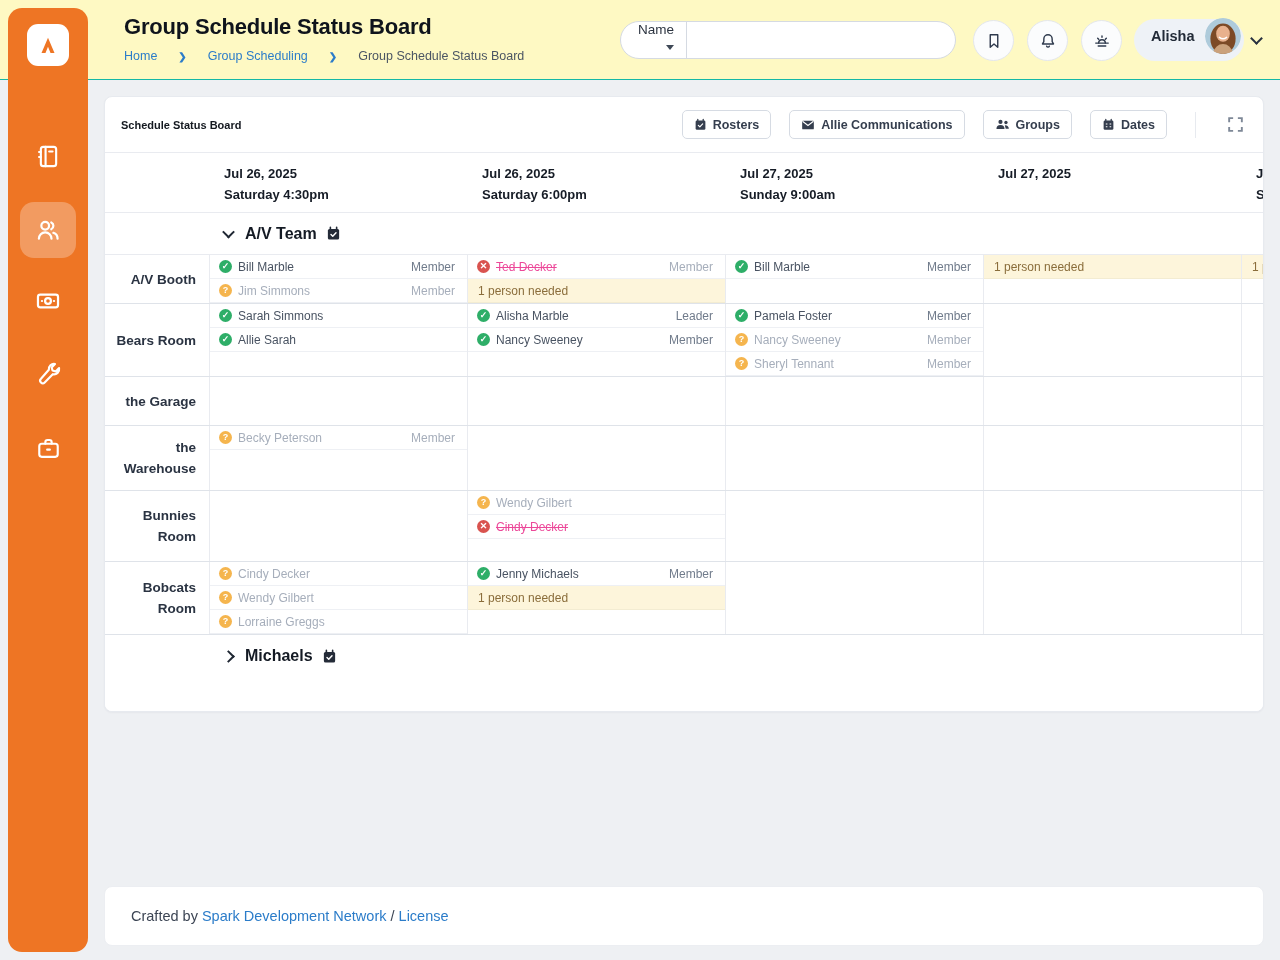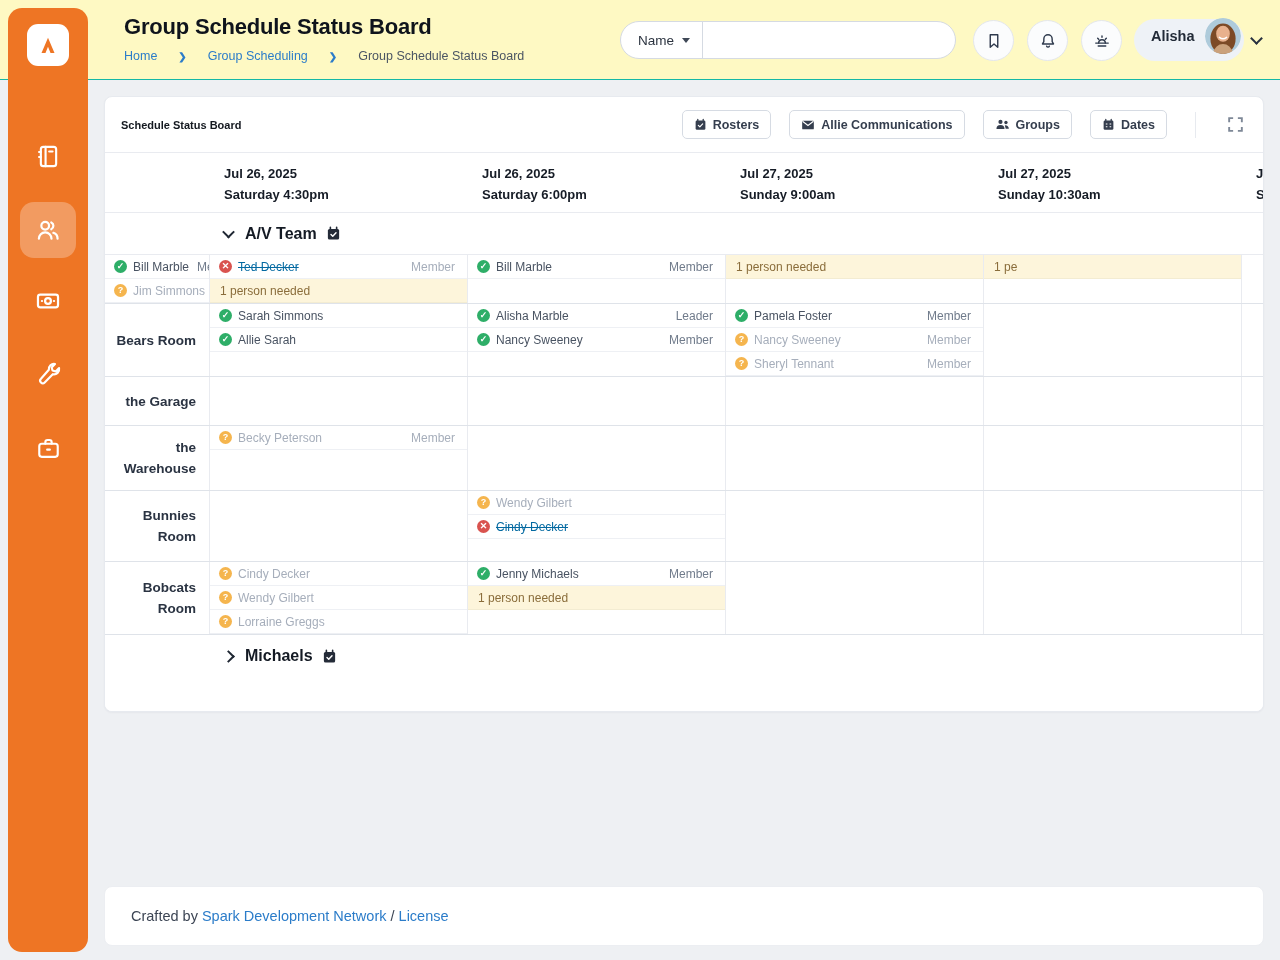--- a/index.html
+++ b/index.html
@@ -6,21 +6,21 @@
   html,body { width:1280px; height:960px; }
   body { position:relative; overflow:hidden; background:#eef0f3; font-family:"Liberation Sans",sans-serif; }
 
   
   .topbar { position:absolute; left:0; top:0; width:1280px; height:80px; background:#fef9c3; border-bottom:1px solid #14b8a6; z-index:1; }
   .page-title { position:absolute; left:124px; top:14px; font-size:22px; font-weight:800; color:#0f141c; letter-spacing:-0.2px; }
   .crumbs { position:absolute; left:124px; top:49px; font-size:12.5px; color:#4b5563; display:flex; align-items:center; gap:21px; }
   .crumbs a { color:#2b7cc9; text-decoration:none; }
   .crumb-sep { color:#2b7cc9; font-size:10px; font-weight:700; }
   .search-pill { position:absolute; left:620px; top:21px; width:336px; height:38px; border:1px solid #d5dae2; border-radius:19px; background:#fff; display:flex; align-items:center; }
-  .search-cat { display:flex; align-items:center; gap:8px; padding:0 12px 0 17px; font-size:13.5px; color:#2c3440; height:100%; cursor:pointer; }
+  .search-cat { display:flex; align-items:flex-end; gap:8px; padding:0 12px 0 17px; font-size:13.5px; color:#2c3440; height:100%; cursor:pointer;flex-direction:column; }
   .caret-down { width:0; height:0; border-left:4.5px solid transparent; border-right:4.5px solid transparent; border-top:5px solid #3f4856; }
   .search-div { width:1px; height:36px; background:#d5dae2; }
   .sin { flex:1; height:100%; border:none; outline:none; background:transparent; border-radius:0 19px 19px 0; padding:0 14px; font-size:13.5px; }
   .cbtn { position:absolute; top:20px; width:41px; height:41px; border-radius:50%; background:#fbfcfd; border:1px solid #e4e7ec; display:flex; align-items:center; justify-content:center; cursor:pointer; }
   .cbtn svg { stroke:#2f3a4d; fill:none; stroke-width:1.7; stroke-linecap:round; stroke-linejoin:round; }
   .user-pill { position:absolute; left:1134px; top:19px; height:42px; border-radius:21px; background:#eef2f7; display:flex; align-items:center; padding:0 3px 8px 17px; cursor:pointer; }
   .user-name { font-size:14.5px; font-weight:700; color:#222b38; margin-right:10px; }
   .avatar { width:36px; height:36px; border-radius:50%; overflow:hidden; flex:none; }
   .user-chev { position:absolute; left:1252px; top:34px; width:9px; height:9px; border-right:2.4px solid #27303f; border-bottom:2.4px solid #27303f; transform:rotate(45deg); cursor:pointer; }
 
@@ -59,21 +59,21 @@
   .slot { height:24px; display:flex; align-items:center; padding:0 12px 0 9px; border-bottom:1px solid #eef0f4; }
   .slot.empty { border-bottom:none; background:transparent; }
   .slot.needed { background:#fdf5db; border-bottom:1px solid #f3ecd2; font-size:12px; color:#8a6d3b; padding-left:10px; white-space:nowrap; }
   .sic { width:13px; height:13px; border-radius:50%; color:#fff; font-size:9px; font-weight:700; display:flex; align-items:center; justify-content:center; flex:none; line-height:1; }
   .sic.confirmed { background:#2eae68; }
   .sic.pending { background:#f5b54e; }
   .sic.declined { background:#d9534f; }
   .nm { font-size:12px; margin-left:6px; white-space:nowrap; }
   .nm.confirmed { color:#495362; }
   .nm.pending { color:#a6aebb; }
-  .nm.declined { color:#0369a1; text-decoration:line-through; }
+  .nm.declined { color:#ec4899; text-decoration:line-through; }
   .role { margin-left:auto; font-size:12px; color:#a6aebb; padding-left:8px; }
   .role.confirmed { color:#707b8b; }
 
   
   .footer { position:absolute; left:104px; top:886px; width:1160px; height:60px; background:#fff; border:1px solid #eceef2; border-radius:8px; display:flex; align-items:center; padding:0 26px; font-size:14.5px; color:#3c4554; }
   .footer a { color:#2b7cc9; text-decoration:none; }
   .fsp { white-space:pre; }
 </style>
 </head>
 <body>
@@ -266,39 +266,39 @@
         <div class="hcell">
           <div class="hdate">Jul 26, 2025</div>
           <div class="htime">Saturday 6:00pm</div>
         </div>
         <div class="hcell">
           <div class="hdate">Jul 27, 2025</div>
           <div class="htime">Sunday 9:00am</div>
         </div>
         <div class="hcell">
           <div class="hdate">Jul 27, 2025</div>
-          <div class="htime">Sunday 10:30am</div>
         </div>
         <div class="hcell">
           <div class="hdate">Ju</div>
           <div class="htime">Su</div>
         </div>
       </div>
       <div class="gband">
         <span class="gchev down"></span>
         <span class="gname">A/V Team</span>
         <span class="gcal">
           <svg width="15" height="15" viewBox="0 0 24 24">
             <path d="M7 2.2v3.2M17 2.2v3.2" stroke="#242b38" stroke-width="2.6" stroke-linecap="round"></path>
             <rect x="3" y="4.6" width="18" height="17" rx="2.6" fill="#242b38"></rect>
             <path d="M8 13.6l2.8 2.8 5.2-5.6" stroke="#fff" stroke-width="2.3" fill="none" stroke-linecap="round" stroke-linejoin="round"></path>
           </svg>
         </span>
       </div>
       <div class="brow drow" style="--rh: 48px;">
+        <div class="roomcell">A/V Booth</div>
         <div class="cell">
           <div class="slot person">
             <span class="sic confirmed">✓</span>
             <span class="nm confirmed">Bill Marble</span>
             <span class="role confirmed">Member</span>
           </div>
           <div class="slot person">
             <span class="sic pending">?</span>
             <span class="nm pending">Jim Simmons</span>
             <span class="role pending">Member</span>

